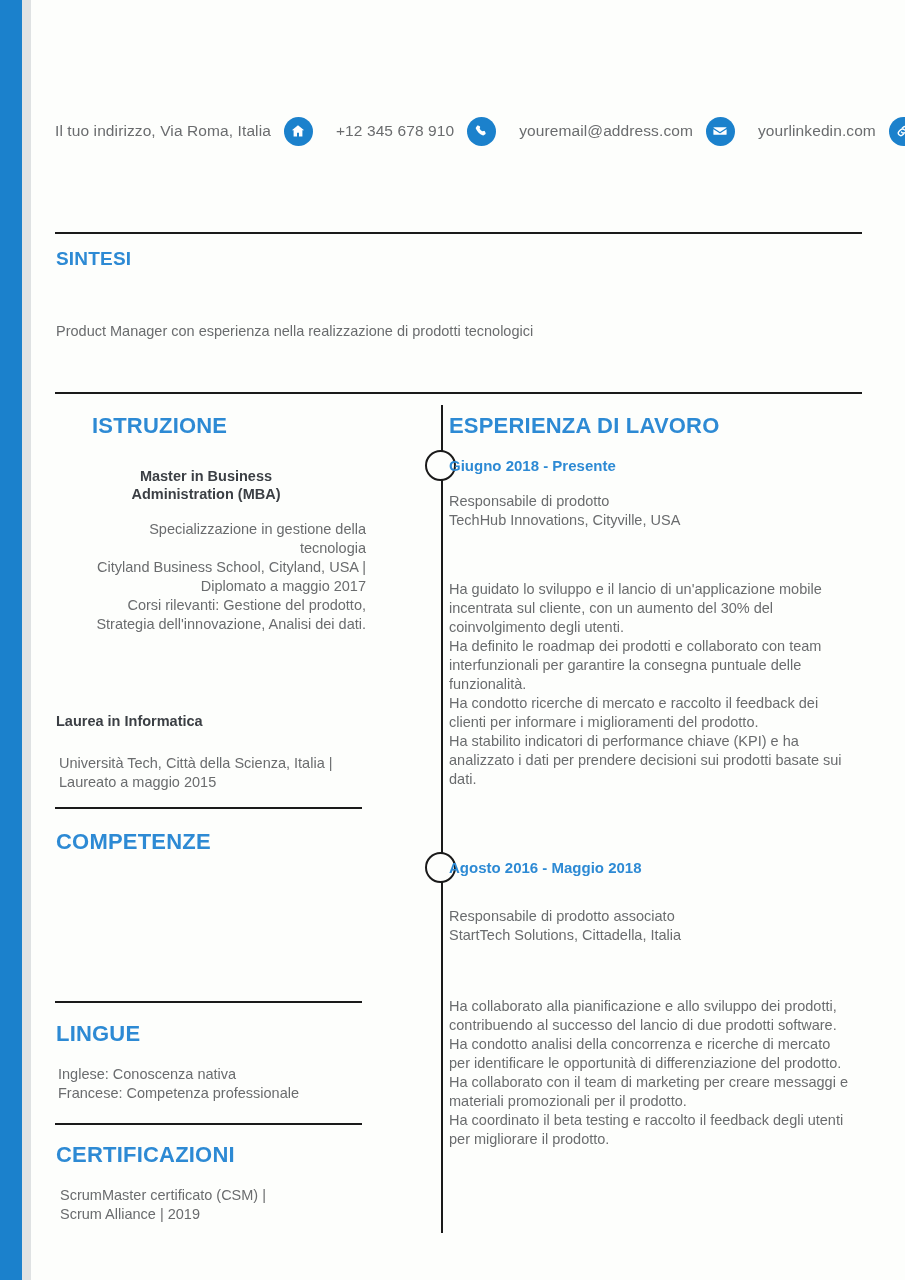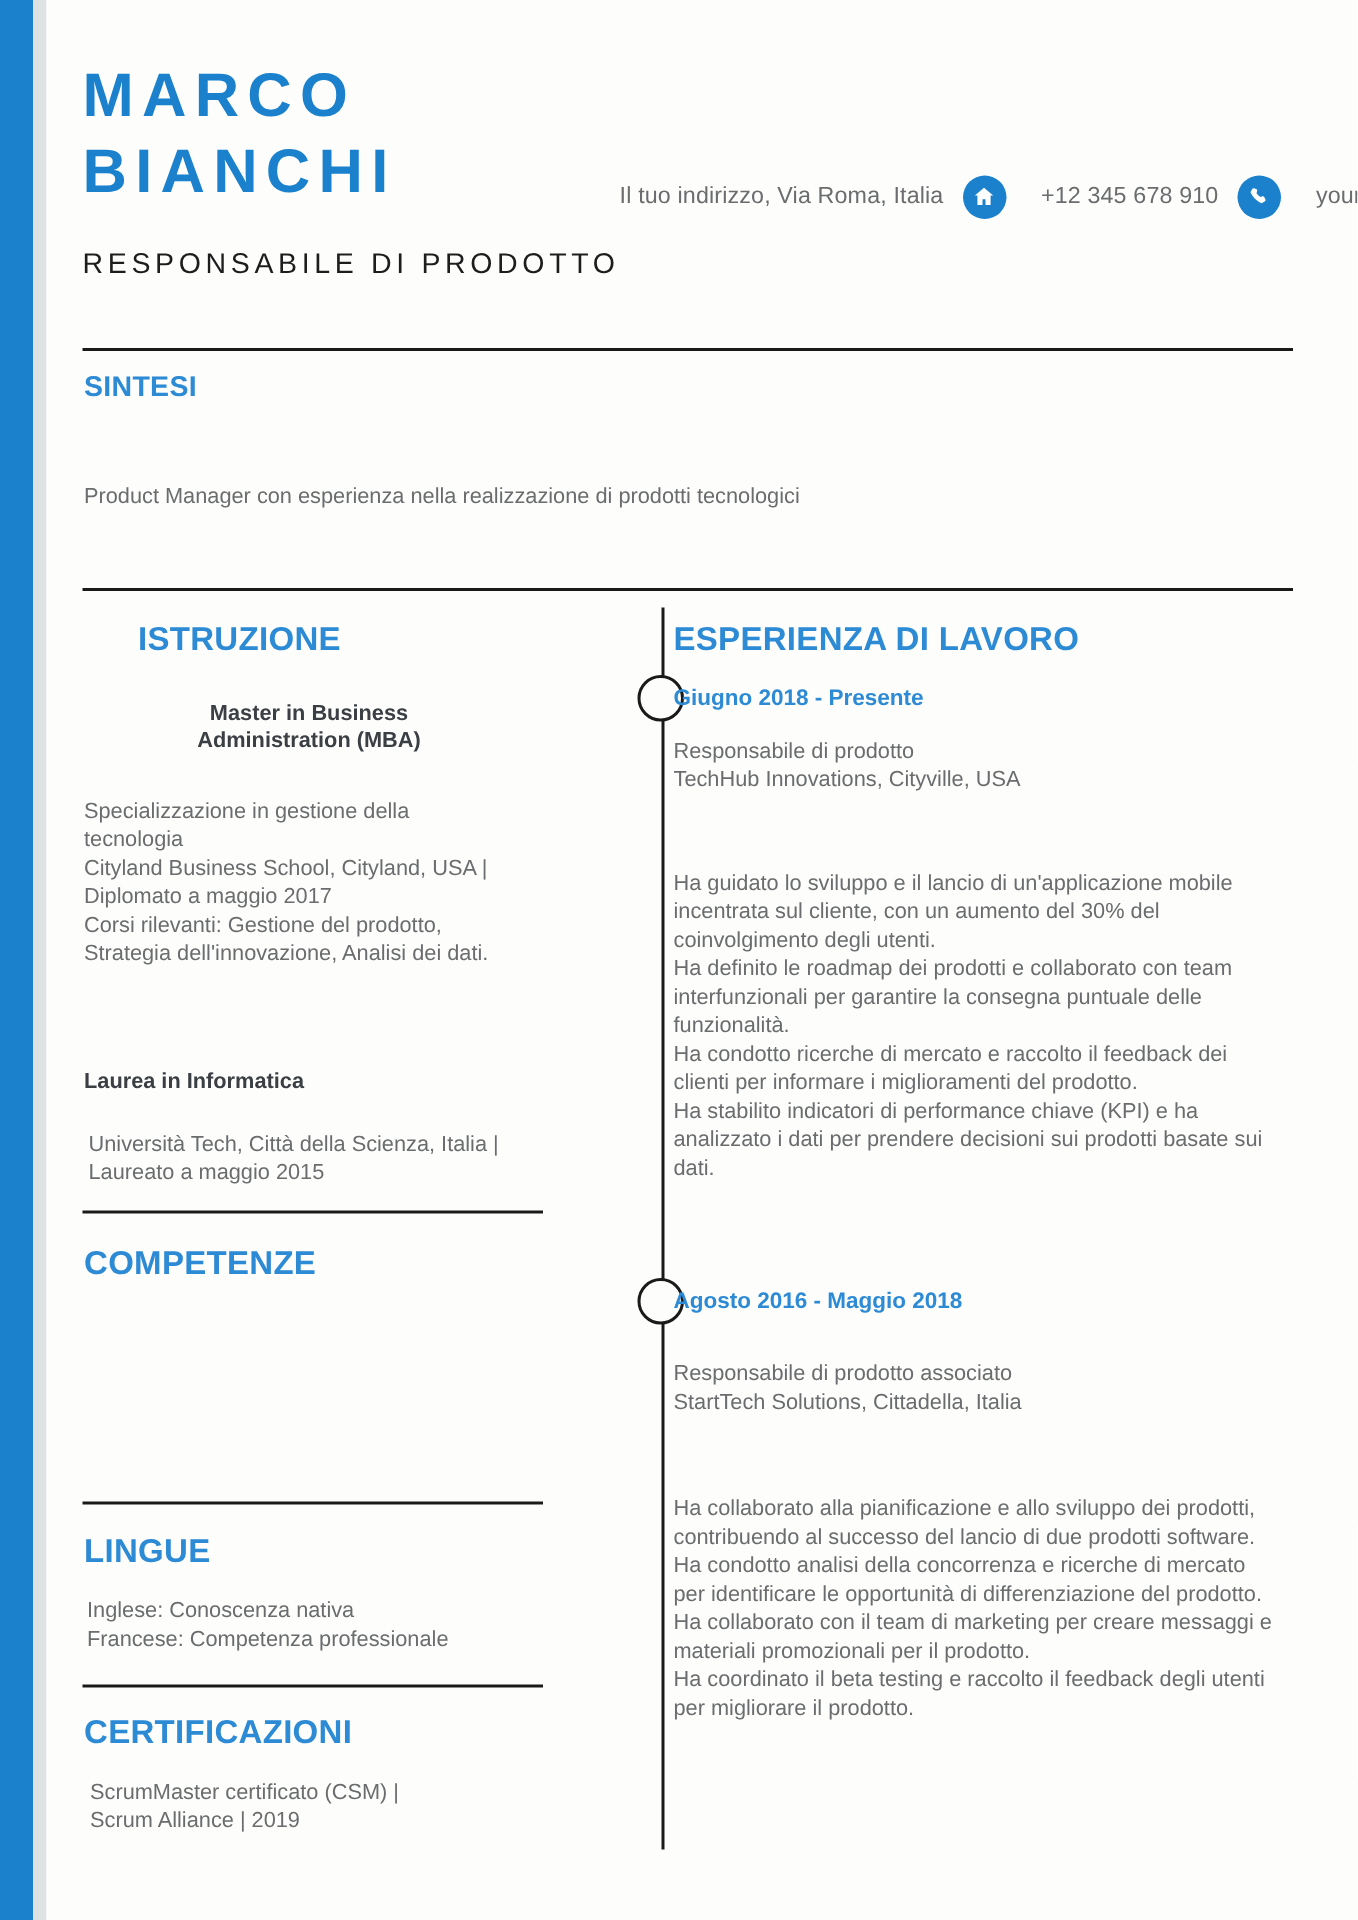--- a/index.html
+++ b/index.html
@@ -121,21 +121,21 @@
     color: #2d8ad4;
     font-size: 15px;
     font-weight: 700;
     white-space: nowrap;
   }
 
   .summary-text { position: absolute; left: 25px; top: 322px; width: 700px; }
 
   
   .edu0-deg  { position: absolute; left: 25px; top: 467px; width: 300px; text-align: center; }
-  .edu0-det  { position: absolute; left: 25px; top: 532px; width: 310px; }
+  .edu0-det  { position: absolute; left: 25px; top: 520px; width: 310px; text-align: right; }
   .edu1-deg  { position: absolute; left: 25px; top: 712px; width: 300px; }
   .edu1-det  { position: absolute; left: 28px; top: 754px; width: 310px; }
   .skills-list { position: absolute; left: 27px; top: 881px; width: 320px; }
   .lang-list   { position: absolute; left: 27px; top: 1065px; width: 320px; }
   .cert-list   { position: absolute; left: 29px; top: 1186px; width: 320px; }
 
   
   .timeline {
     position: absolute; left: 410px; top: 405px;
     width: 2px; height: 828px;
@@ -165,25 +165,20 @@
 
 <div class="page">
 
   <div class="rail-blue"></div>
   <div class="rail-gray"></div>
 
   <div class="sheet">
 
     <div class="header">
 
-      <div class="identity">
-        <div class="name-line">MARCO</div>
-        <div class="name-line">BIANCHI</div>
-        <div class="job-title">RESPONSABILE DI PRODOTTO</div>
-      </div>
 
       <div class="contact-block">
 
         <div class="contact-row">
           <span class="contact-text">Il tuo indirizzo, Via Roma, Italia</span>
           <span class="contact-icon">
             <svg width="16" height="16" viewBox="0 0 24 24" fill="#ffffff">
                 <path d="M12 3.2 2.8 11h2.6v9.4h5.1v-5.6h3v5.6h5.1V11h2.6L12 3.2z"></path>
               </svg>
           </span>
@@ -191,20 +186,28 @@
 
         <div class="contact-row">
           <span class="contact-text">+12 345 678 910</span>
           <span class="contact-icon">
             <svg width="15" height="15" viewBox="0 0 24 24" fill="#ffffff">
                 <path d="M6.6 2.5c-.6-.3-1.4-.1-1.8.5L3.1 5.6c-.4.6-.4 1.3-.1 1.9 2.2 4.6 6 8.4 10.6 10.6.6.3 1.3.2 1.9-.2l2.6-1.7c.6-.4.8-1.2.5-1.8l-1.3-2.7c-.3-.6-1-.9-1.6-.7l-2.5.7c-1.6-1.1-3-2.5-4.1-4.1l.7-2.5c.2-.6-.1-1.3-.7-1.6L6.6 2.5z"></path>
               </svg>
           </span>
         </div>
 
+        <div class="contact-row">
+          <span class="contact-text">youremail@address.com</span>
+          <span class="contact-icon">
+            <svg width="16" height="16" viewBox="0 0 24 24" fill="#ffffff">
+                <path d="M3 6.2h18c.5 0 .9.4.9.9v.2L12 13.6 2.1 7.3v-.2c0-.5.4-.9.9-.9zm-.9 3.1 9.4 6c.3.2.7.2 1 0l9.4-6v7.6c0 .5-.4.9-.9.9H3c-.5 0-.9-.4-.9-.9V9.3z"></path>
+              </svg>
+          </span>
+        </div>
 
         <div class="contact-row">
           <span class="contact-text">yourlinkedin.com</span>
           <span class="contact-icon">
             <svg width="16" height="16" viewBox="0 0 24 24" fill="none" stroke="#ffffff" stroke-width="2.1" stroke-linecap="round">
                 <path d="M9.8 13.6a3.8 3.8 0 0 0 5.7.4l2.3-2.3a3.8 3.8 0 1 0-5.4-5.4l-1.3 1.3"></path>
                 <path d="M14.2 10.4a3.8 3.8 0 0 0-5.7-.4l-2.3 2.3a3.8 3.8 0 1 0 5.4 5.4l1.3-1.3"></path>
               </svg>
           </span>
         </div>

